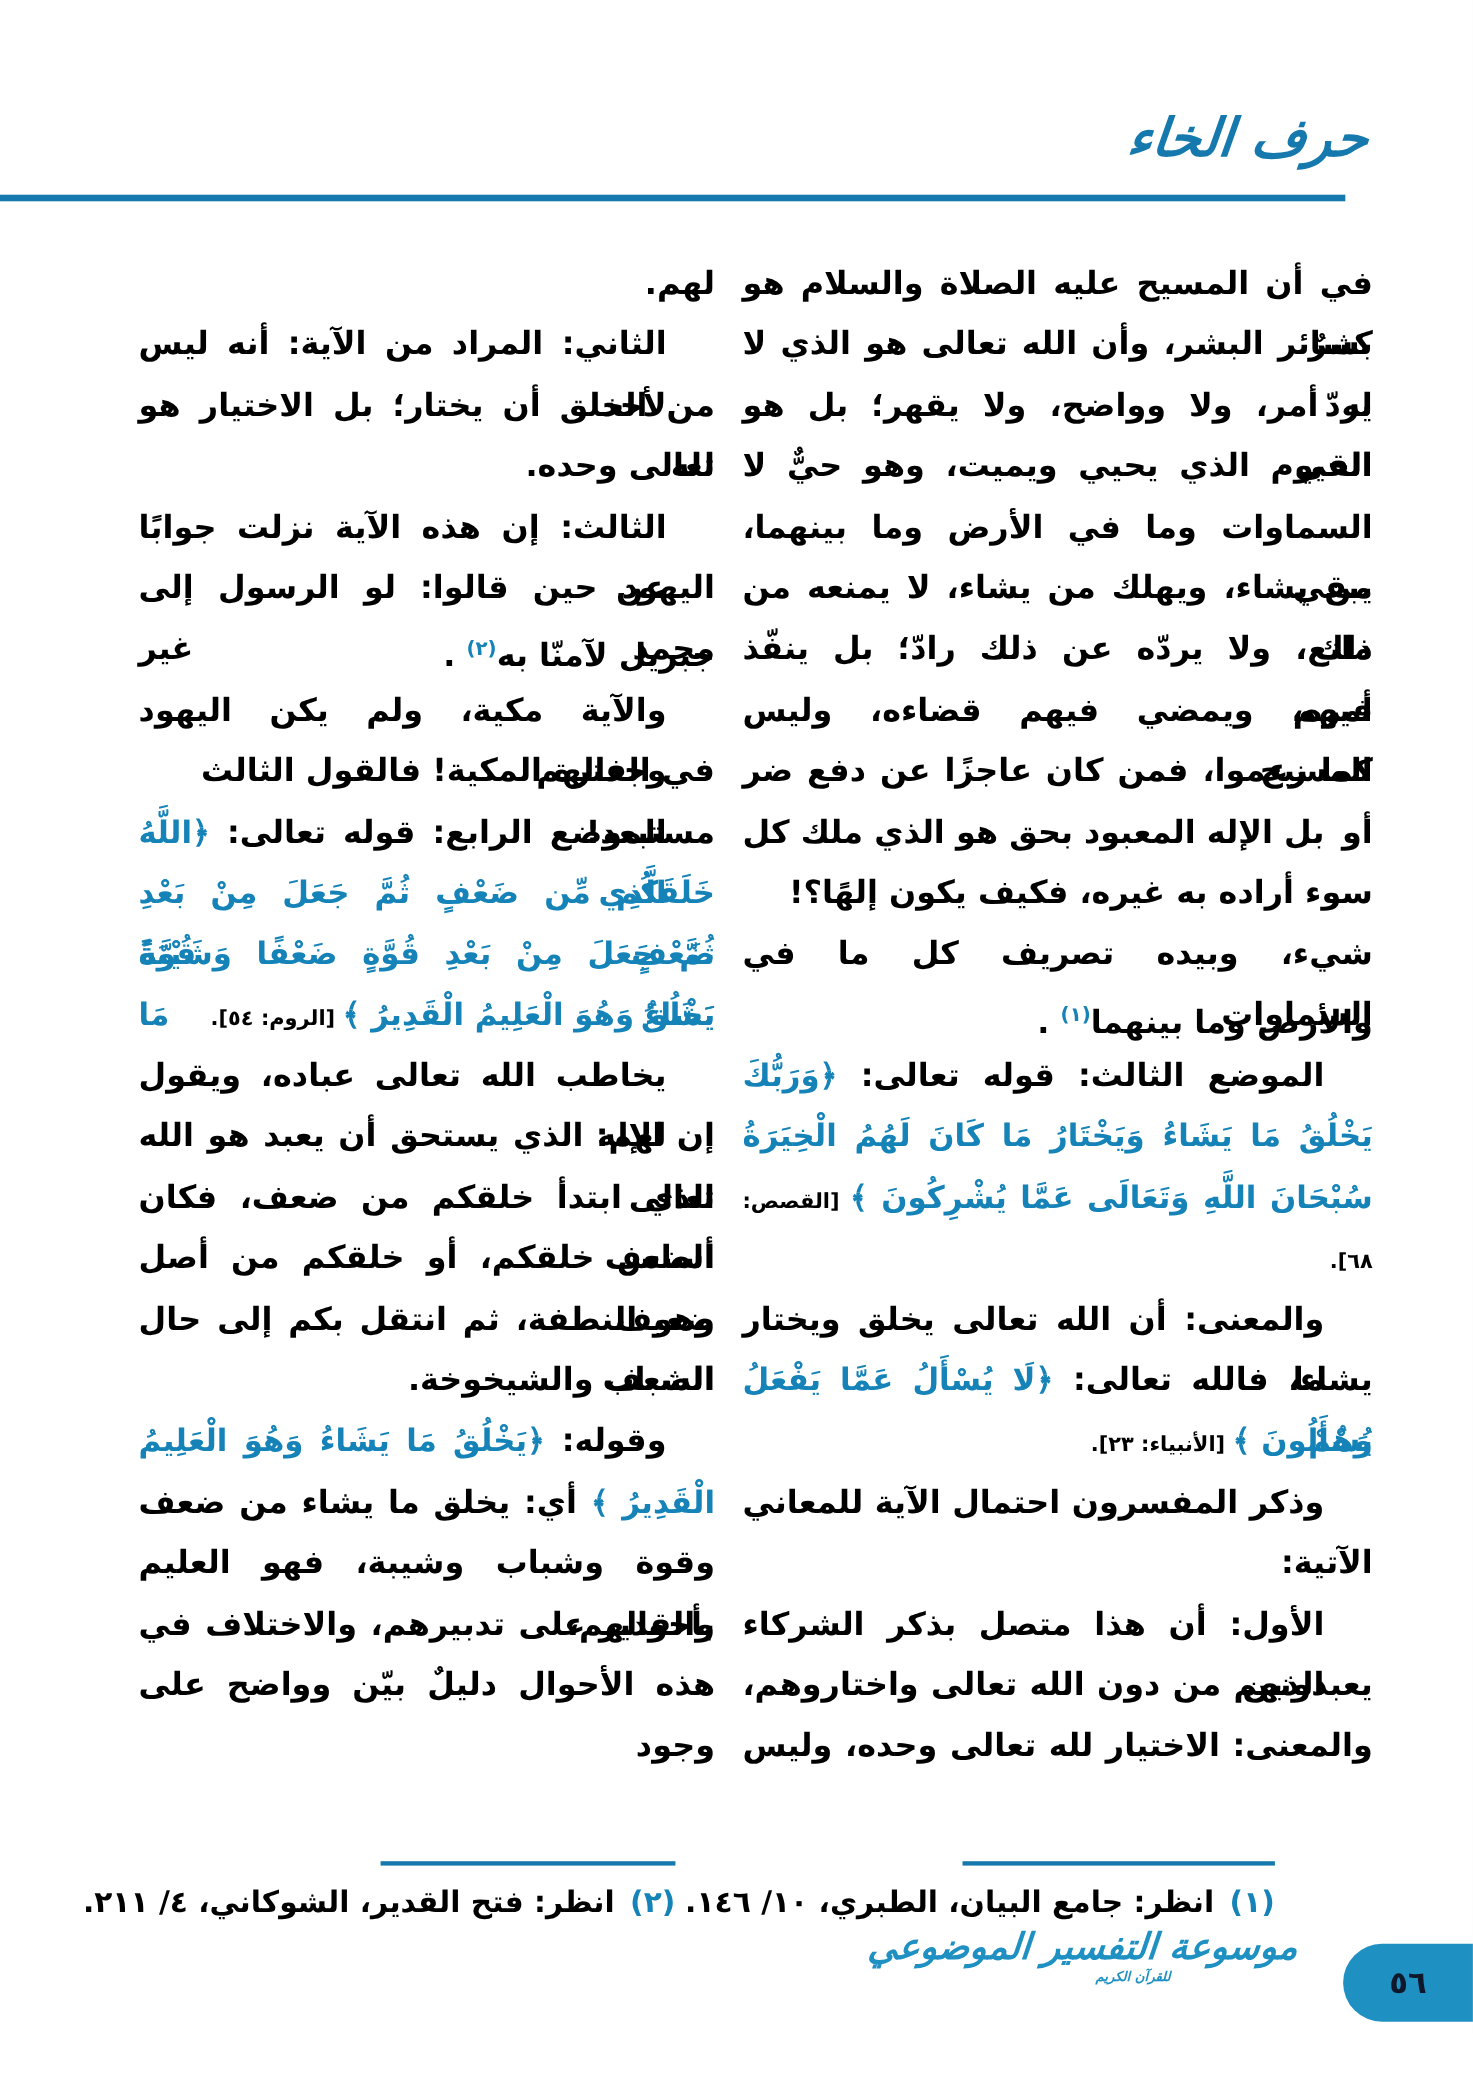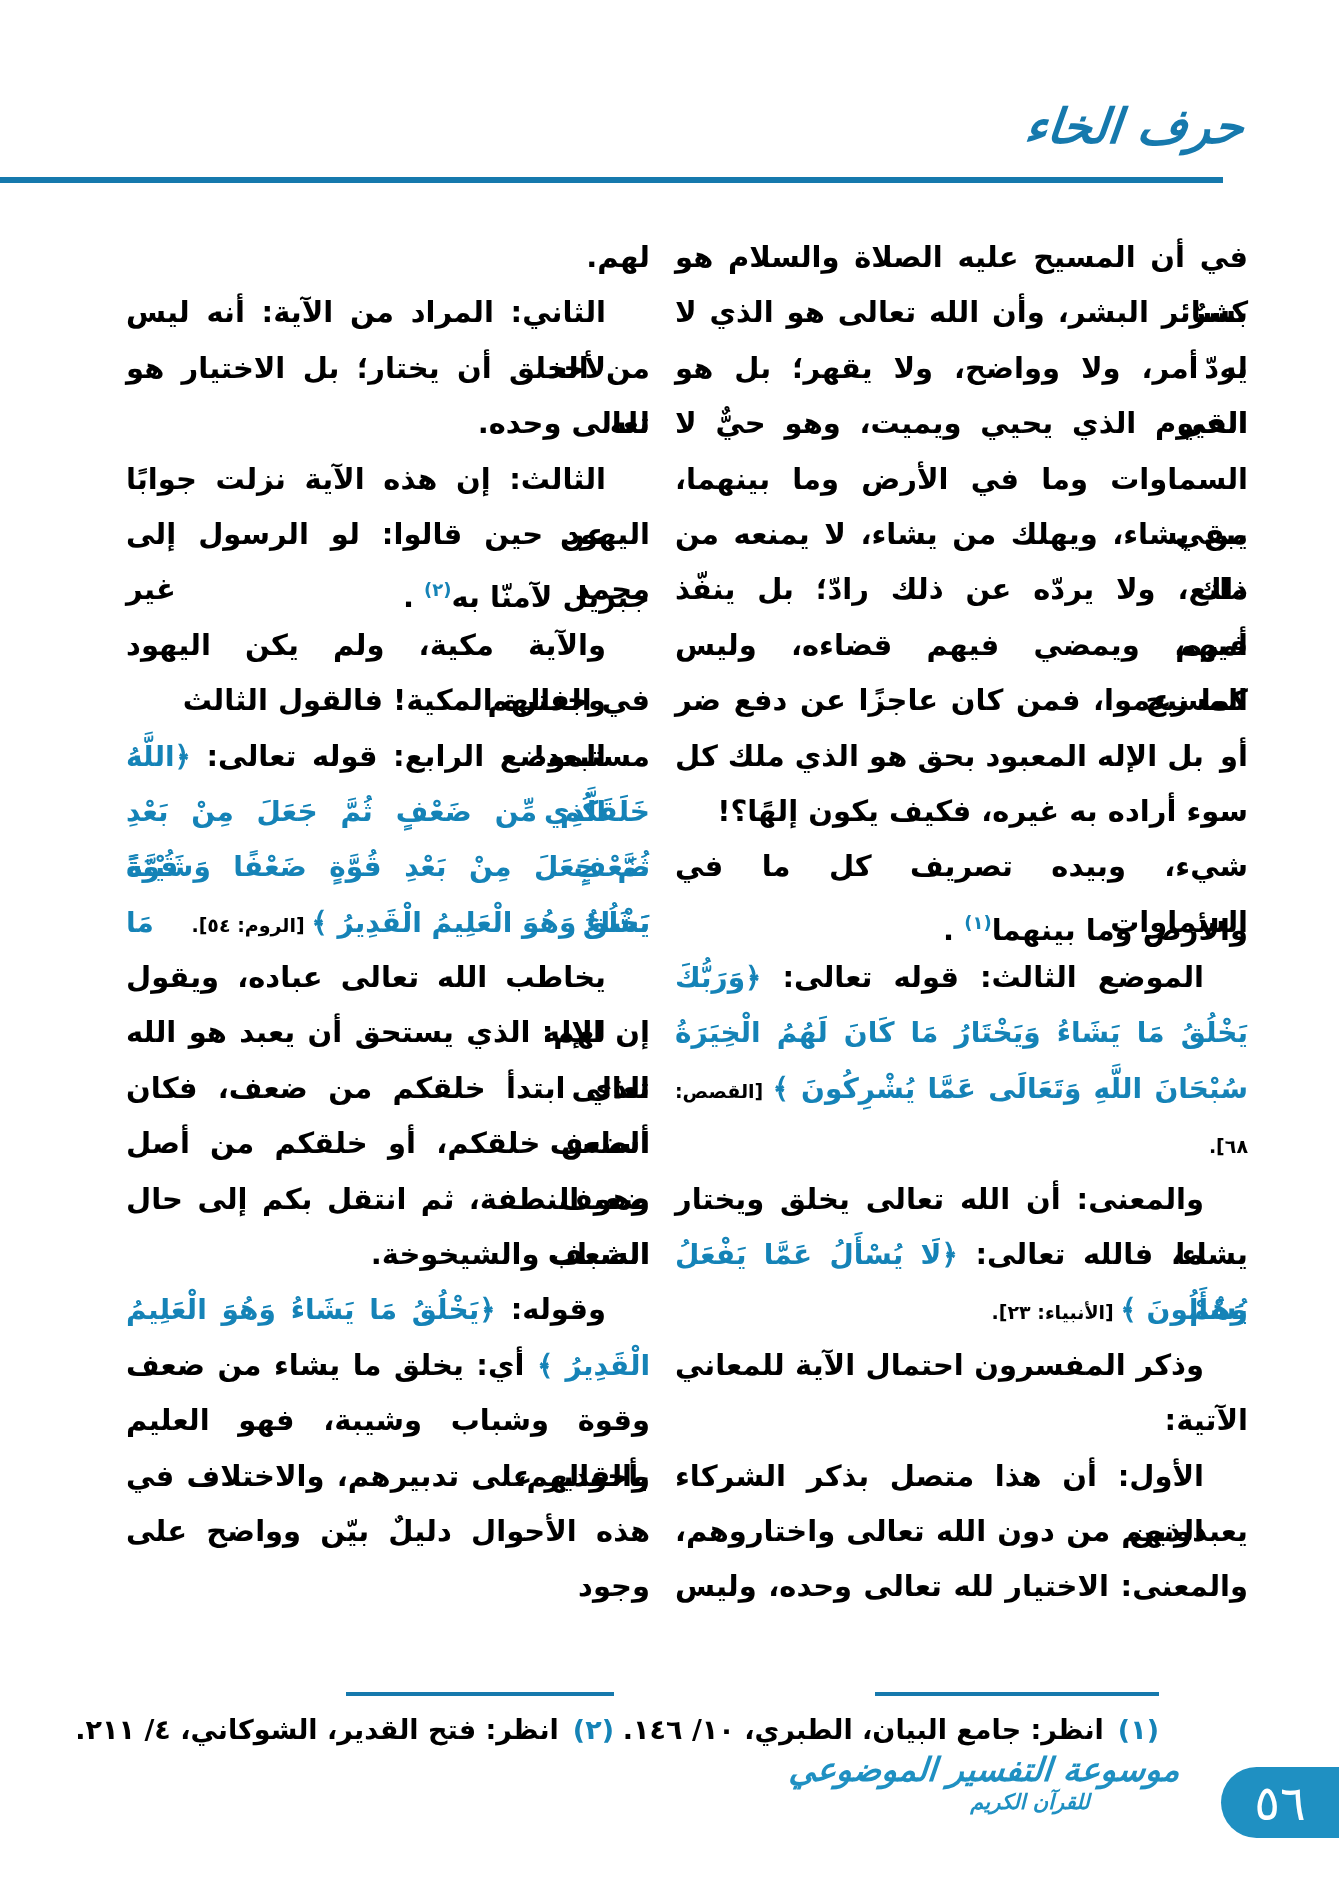--- a/index.html
+++ b/index.html
@@ -69,31 +69,31 @@
     position:absolute;left:880px;top:1752px;width:300px;
     text-align:center;color:var(--badge,#1f90c2);
     line-height:1.1;
   }
   .logo-main{
     font-size:33px;font-weight:bold;font-style:italic;
     transform:skewX(-5deg);
     white-space:nowrap;
   }
   .logo-sub{
-    font-size:21px;font-weight:bold;font-style:italic;
+    font-size:12px;font-weight:bold;font-style:italic;
     margin-top:3px;
   }
   
   .page-badge{
     position:absolute;right:0;top:1767px;
     width:118px;height:71px;
     background:var(--badge,#1f90c2);
     border-radius:36px 0 0 36px;
     display:flex;align-items:center;justify-content:center;
-    color:#ffffff;font-size:48px;font-weight:normal;
+    color:#0f172a;font-size:28px;font-weight:bold;
     letter-spacing:4px;
   }
 </style>
 </head>
 <body>
 
 <div class="page">
 
   <div class="header-title">حرف الخاء</div>
 

